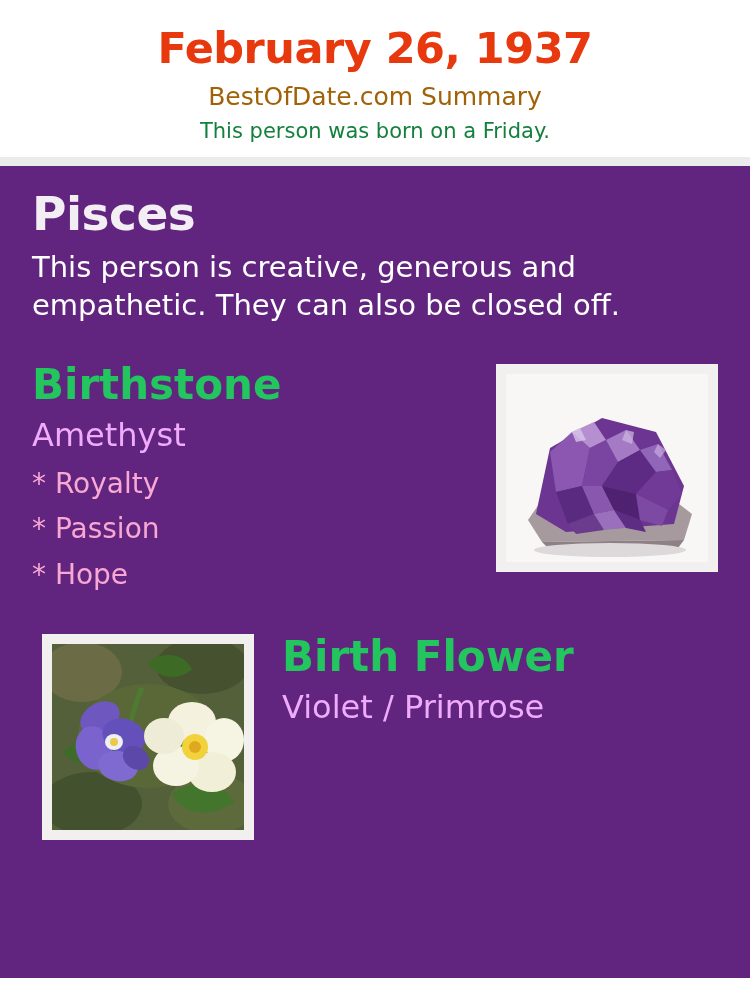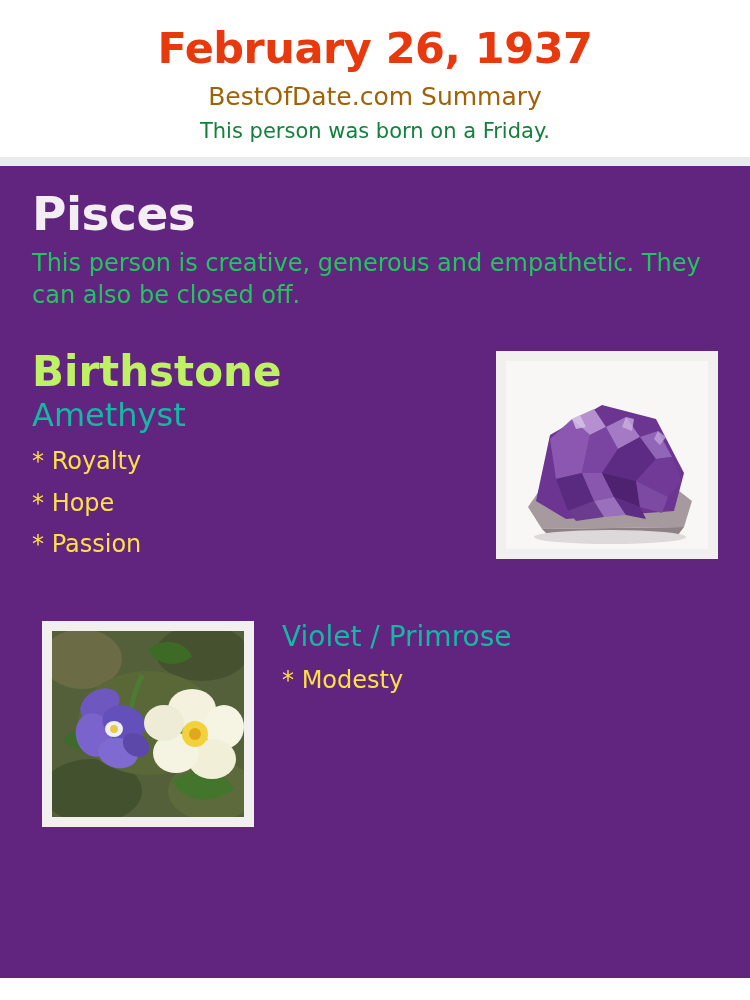--- a/index.html
+++ b/index.html
@@ -59,51 +59,51 @@
   }
 
   .sign-title {
     font-size: 47px;
     font-weight: bold;
     letter-spacing: -0.5px;
     color: #f2eef4;
     line-height: 1.1;
   }
   .sign-desc {
-    font-size: 24px;
+    font-size: 29px;
     line-height: 1.32;
     margin-top: 8px;
-    color: #22c55e;
+    color: #ffffff;
     max-width: 680px;
   }
 
   
   .stone-section {
     margin-top: 38px;
     position: relative;
     min-height: 230px;
   }
   .stone-text {
     width: 440px;
   }
   .block-title {
     font-size: 42px;
     font-weight: bold;
-    color: #bef264;
+    color: #22c55e;
     line-height: 1.08;
   }
   .block-sub {
     font-size: 32px;
-    color: #14b8a6;
-    margin-top: 2px;
+    color: #f0abfc;
+    margin-top: 9px;
     line-height: 1.15;
   }
   .trait {
-    font-size: 24px;
-    color: #fde047;
+    font-size: 28px;
+    color: #f9a8d4;
     margin-top: 15px;
     line-height: 1.1;
   }
 
   .photo-frame {
     background: #f2f0ef;
     padding: 10px;
     position: absolute;
   }
   .stone-photo {
@@ -128,21 +128,21 @@
   .flower-photo {
     left: 10px;
     top: 0px;
     width: 212px;
     height: 206px;
   }
   .flower-text {
     margin-left: 250px;
   }
   .flower-text .block-title { font-size: 42px; }
-  .flower-text .block-sub { font-size: 28px; }
+  .flower-text .block-sub { font-size: 32px; }
   .flower-text .trait { margin-top: 14px; }
 </style>
 </head>
 <body>
 
 <div class="page">
 
   <div class="header">
     <div class="header-date">February 26, 1937</div>
     <div class="header-site">BestOfDate.com Summary</div>
@@ -153,22 +153,22 @@
   <div class="body-panel">
 
     <div class="sign-title">Pisces</div>
     <div class="sign-desc">This person is creative, generous and empathetic. They can also be closed off.</div>
 
     <div class="stone-section">
       <div class="stone-text">
         <div class="block-title">Birthstone</div>
         <div class="block-sub">Amethyst</div>
         <div class="trait">* Royalty</div>
+        <div class="trait">* Passion</div>
         <div class="trait">* Hope</div>
-        <div class="trait">* Passion</div>
       </div>
 
       <div class="photo-frame stone-photo">
         <div class="photo-inner">
           <svg viewBox="0 0 202 188" width="100%" height="100%" preserveAspectRatio="none" aria-hidden="true">
             <rect x="0" y="0" width="202" height="188" fill="#f8f7f6"></rect>
 
             <path d="M22,146 L40,120 L150,112 L186,140 L178,166 L36,168 Z" fill="#a79a9e"></path>
             <path d="M36,168 L178,166 L172,174 L44,176 Z" fill="#8d8186"></path>
 
@@ -235,19 +235,19 @@
               <ellipse cx="124" cy="122" rx="23" ry="20" fill="#f5f3e1"></ellipse>
               <ellipse cx="112" cy="92" rx="20" ry="18" fill="#eeecd6"></ellipse>
               <circle cx="143" cy="103" r="13" fill="#f2d23a"></circle>
               <circle cx="143" cy="103" r="6" fill="#e0a81f"></circle>
             </g>
           </svg>
         </div>
       </div>
 
       <div class="flower-text">
+        <div class="block-title">Birth Flower</div>
         <div class="block-sub">Violet / Primrose</div>
-        <div class="trait">* Modesty</div>
       </div>
     </div>
 
   </div>
 </div>
 
 </body></html>

